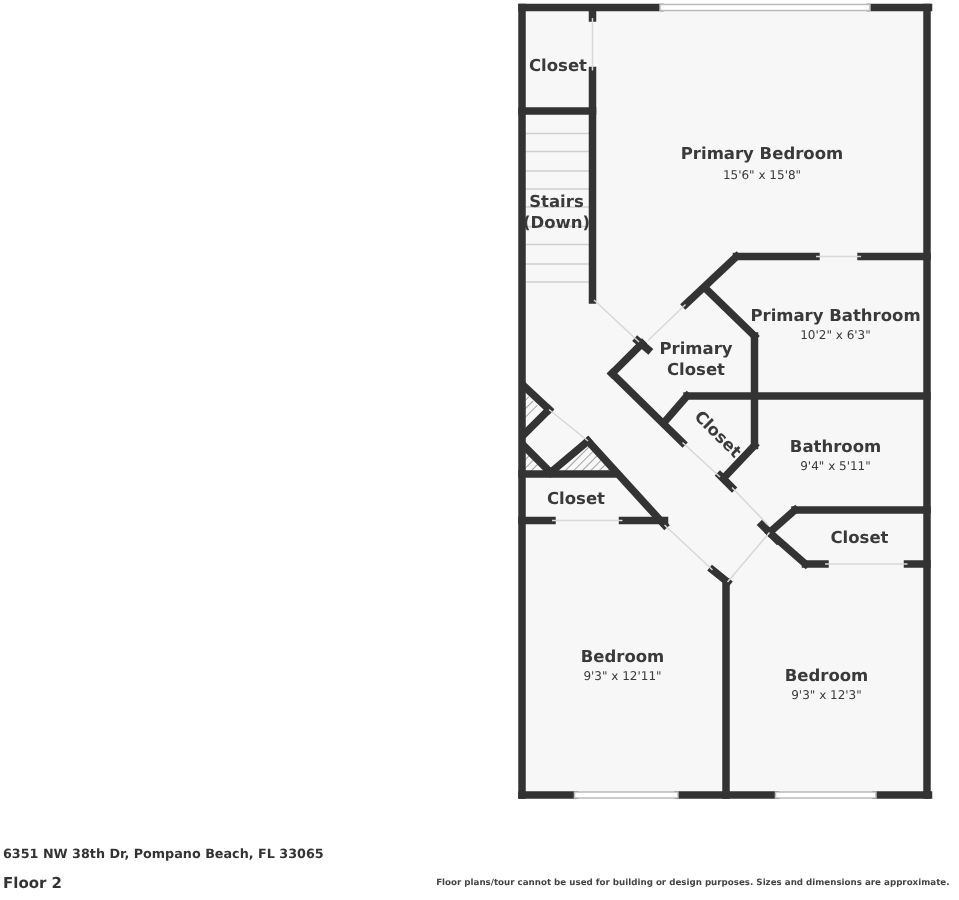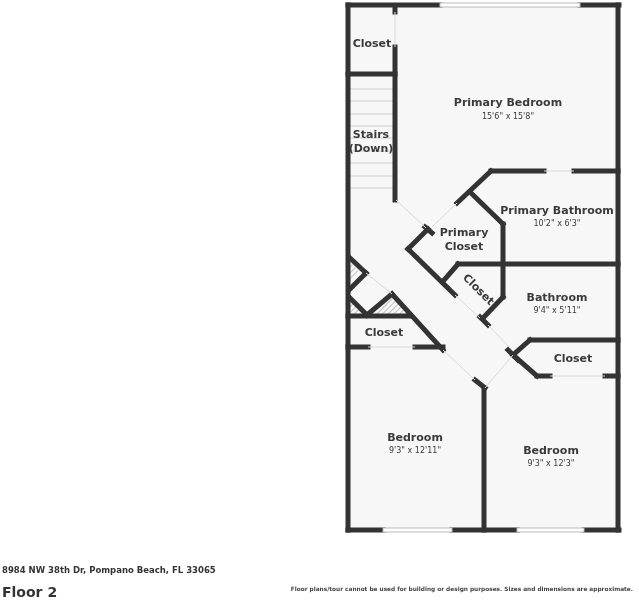--- a/index.html
+++ b/index.html
@@ -6,21 +6,21 @@
   body { width:639px; height:600px; position:relative; overflow:hidden; font-family:"DejaVu Sans", sans-serif; }
   #plan { position:absolute; left:0; top:0; }
   .wall { stroke:#333333; stroke-width:5; fill:none; stroke-linecap:square; }
   .door-line { stroke:#d8d8d8; stroke-width:1; }
   .window { fill:#ffffff; stroke:#bbbbbb; stroke-width:1; }
   .stair { stroke:#cfcfcf; stroke-width:1; }
   .room-name { font-size:11px; font-weight:bold; fill:#3a3a3a; text-anchor:middle; }
   .room-dim { font-size:8px; fill:#3a3a3a; text-anchor:middle; }
   .footer { position:absolute; color:#333; }
   .addr { left:2px; top:565px; font-size:8.5px; font-weight:bold; }
-  .floor { left:2px; top:584px; font-size:14px; font-weight:bold; }
+  .floor { left:2px; top:584px; font-size:10px; font-weight:bold; }
   .disc { right:6px; top:586px; font-size:5.8px; font-weight:bold; color:#444; }
 </style>
 </head>
 <body>
 
 <svg id="plan" width="639" height="600" viewBox="0 0 639 600" xmlns="http://www.w3.org/2000/svg">
   <defs>
     <pattern id="hatch" patternUnits="userSpaceOnUse" width="4" height="4" patternTransform="rotate(45)">
       <line x1="0" y1="0" x2="0" y2="4" stroke="#9a9a9a" stroke-width="1.2"></line>
     </pattern>
@@ -136,15 +136,15 @@
 
   <text class="room-name" x="573" y="362">Closet</text>
 
   <text class="room-name" x="415" y="441">Bedroom</text>
   <text class="room-dim" x="415" y="453">9'3" x 12'11"</text>
 
   <text class="room-name" x="551" y="454">Bedroom</text>
   <text class="room-dim" x="551" y="466">9'3" x 12'3"</text>
 </svg>
 
-<div class="footer addr">8984 NW 38th Dr, Pompano Beach, FL 33065</div>
+<div class="footer addr">6351 NW 38th Dr, Pompano Beach, FL 33065</div>
 <div class="footer floor">Floor 2</div>
 <div class="footer disc">Floor plans/tour cannot be used for building or design purposes. Sizes and dimensions are approximate.</div>
 
 </body></html>

